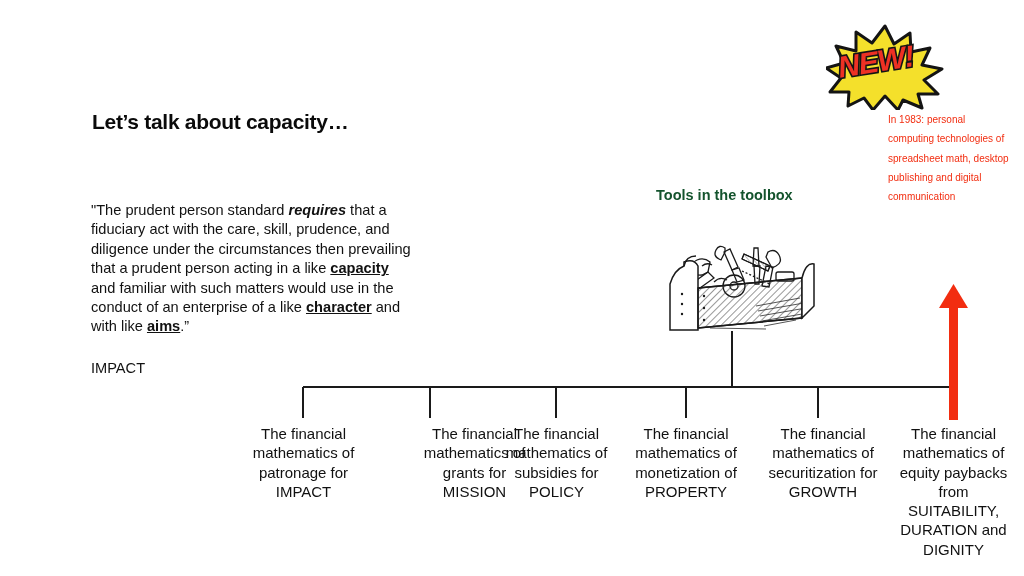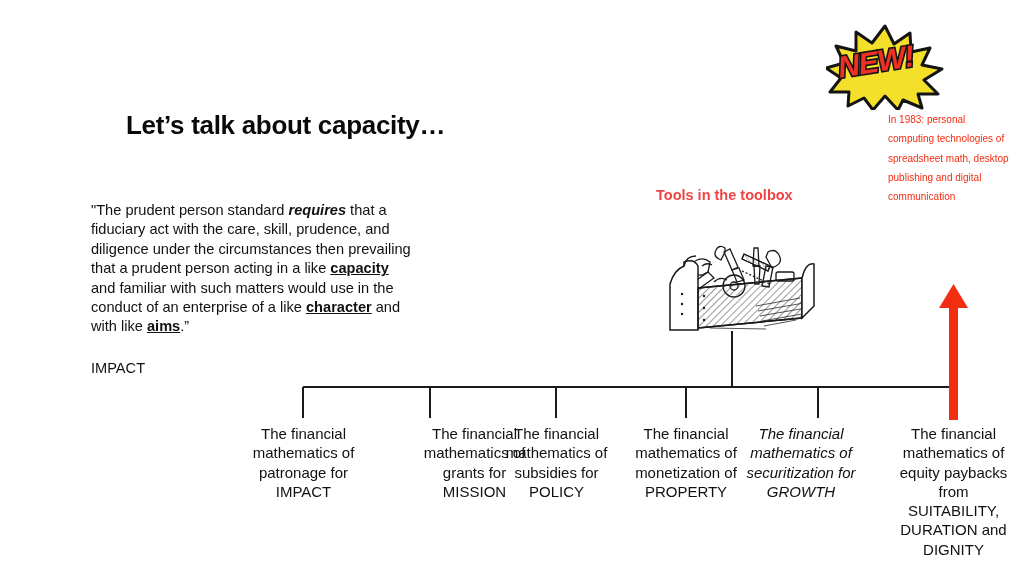--- a/index.html
+++ b/index.html
@@ -19,26 +19,25 @@
     width: 1024px;
     height: 576px;
     background: #ffffff;
   }
 
   
   #slide-title {
     position: absolute;
     left: 92px;
     top: 110px;
-    font-size: 26px;
+    font-size: 21px;
     font-weight: bold;
     letter-spacing: -0.3px;
     color: #0a0a0a;
     white-space: nowrap;
-    margin-left: 34px;
   }
 
   
   #quote {
     position: absolute;
     left: 91px;
     top: 201px;
     width: 325px;
     font-size: 14.6px;
     line-height: 19.4px;
@@ -60,21 +59,21 @@
     color: #111111;
   }
 
   
   #toolbox-heading {
     position: absolute;
     left: 656px;
     top: 187px;
     font-size: 14.5px;
     font-weight: bold;
-    color: #ef4444;
+    color: #14532d;
     white-space: nowrap;
   }
   #toolbox-illustration {
     position: absolute;
     left: 648px;
     top: 228px;
     width: 170px;
     height: 106px;
   }
 
@@ -227,16 +226,16 @@
     <g fill="#f22d10">
       <rect x="949" y="300" width="9" height="120"></rect>
       <polygon points="953.5,284 968,308 939,308"></polygon>
     </g>
   </svg>
 
   <div class="leaf" style="left:246px; width:115px;">The financial mathematics of patronage for IMPACT</div>
   <div class="leaf" style="left:373px; width:115px;margin-left:44px;">The financial mathematics of grants for MISSION</div>
   <div class="leaf" style="left:499px; width:115px;">The financial mathematics of subsidies for POLICY</div>
   <div class="leaf" style="left:623px; width:126px;">The financial mathematics of monetization of PROPERTY</div>
-  <div class="leaf" style="left:740px; width:122px;font-style:italic;">The financial mathematics of securitization for GROWTH</div>
+  <div class="leaf" style="left:762px; width:122px;">The financial mathematics of securitization for GROWTH</div>
   <div class="leaf" style="left:891px; width:125px;text-align:center;">The financial mathematics of equity paybacks from SUITABILITY, DURATION and DIGNITY</div>
 
 </div>
 
 </body></html>

